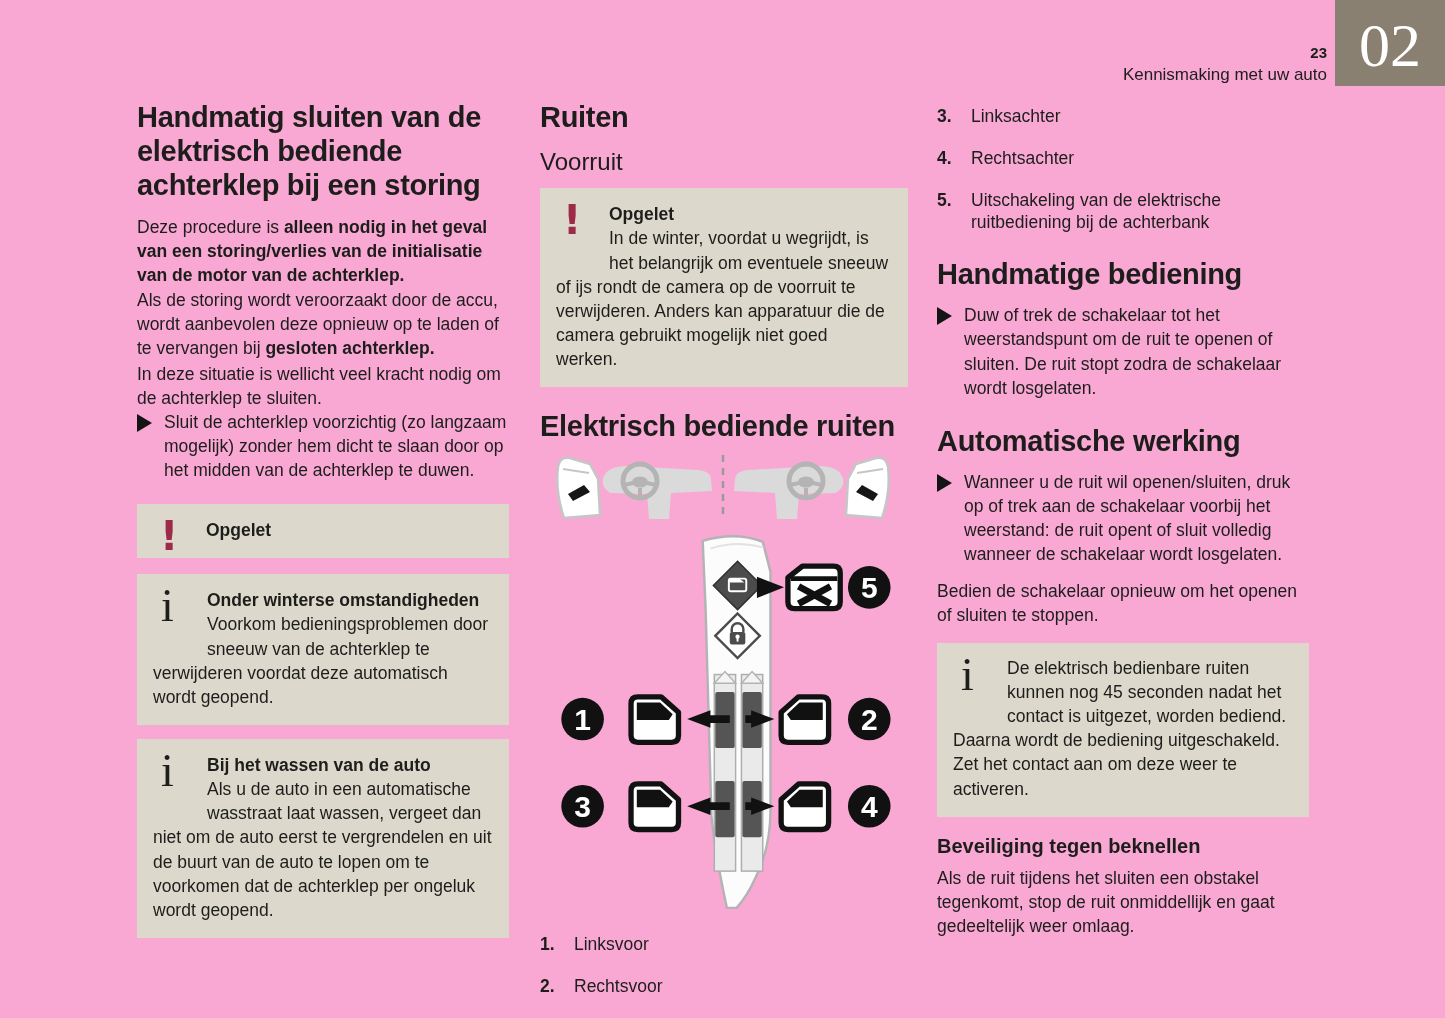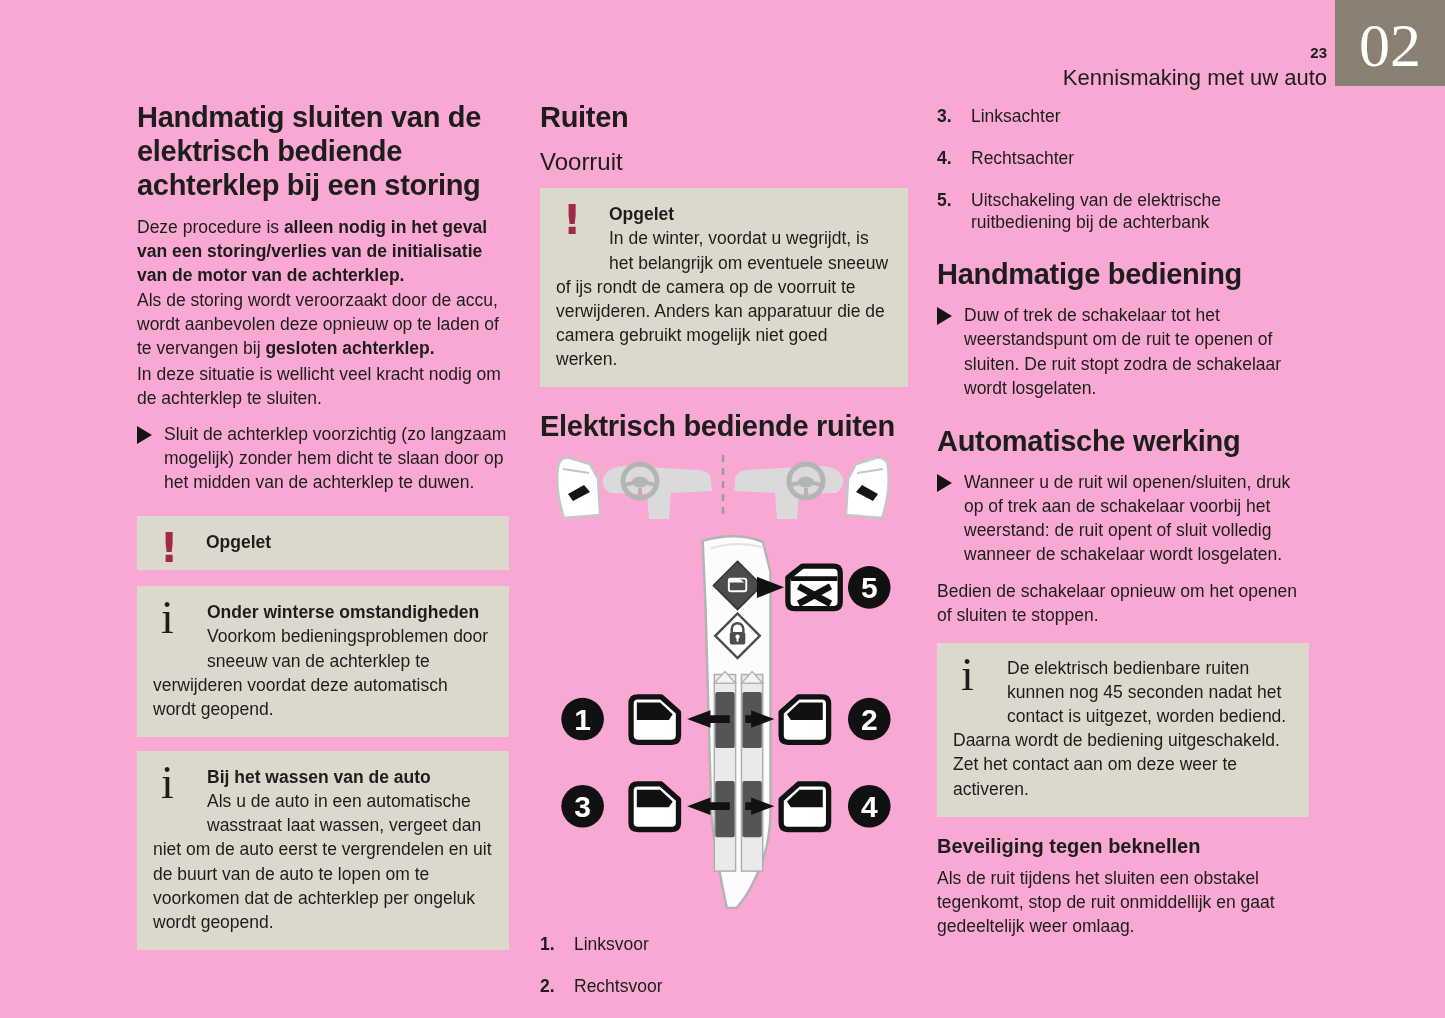--- a/index.html
+++ b/index.html
@@ -1,39 +1,39 @@
 <!DOCTYPE html>
 <html><head>
 <meta charset="utf-8">
 <style>
   html,body{margin:0;padding:0;background:#fff;}
   .page{position:relative;width:1445px;height:1018px;background:#f9a8d4;overflow:hidden;
         font-family:"Liberation Sans",sans-serif;color:#1d1d1b;}
 
   
   .page-num{position:absolute;top:44px;right:118px;font-size:15px;font-weight:700;}
-  .section-title{position:absolute;top:65px;right:118px;font-size:22px;margin-left:18px;}
+  .section-title{position:absolute;top:65px;right:118px;font-size:17px;margin-left:18px;}
   .chapter-box{position:absolute;top:0;right:0;width:110px;height:86px;background:#8a8072;
                color:#fff;font-family:"Liberation Serif",serif;font-size:62px;
                text-align:center;line-height:90px;}
 
   
   .col{position:absolute;top:100px;}
   .col-left{left:137px;width:372px;}
   .col-mid{left:540px;width:368px;}
   .col-right{left:937px;width:372px;}
 
   h1.sec{font-size:29px;line-height:1.18;font-weight:600;margin:0 0 12px;letter-spacing:-0.3px;}
   h2.sub{font-size:24px;font-weight:500;margin:14px 0 10px;}
   h3.boldsub{font-size:20px;font-weight:700;margin:18px 0 8px;}
   .body-text{font-size:17.5px;line-height:1.38;margin:0;}
   .body-text + .body-text{margin-top:1px;}
   strong{font-weight:700;}
 
-  .bullet{position:relative;padding-left:27px;font-size:17.5px;line-height:1.38;margin:12px 0 10px;}
+  .bullet{position:relative;padding-left:27px;font-size:17.5px;line-height:1.38;margin:0 0 10px;}
   .tri{position:absolute;left:0;top:4px;width:0;height:0;border-left:15px solid #141414;
        border-top:9px solid transparent;border-bottom:9px solid transparent;}
 
   .note{background:#dcd8cc;padding:13px 16px 16px;margin:18px 0 0;font-size:17.5px;line-height:1.38;}
   .nicon{float:left;width:46px;height:52px;}
   .excl{color:#9e2a4a;font-weight:700;font-size:40px;line-height:.95;padding-left:7px;font-family:"DejaVu Sans",sans-serif;}
   .infoi{font-family:"Liberation Serif",serif;font-size:46px;line-height:.82;padding-left:8px;}
   .note-title{font-weight:700;padding-top:1px;}
 
   .legend{margin-top:16px;}

